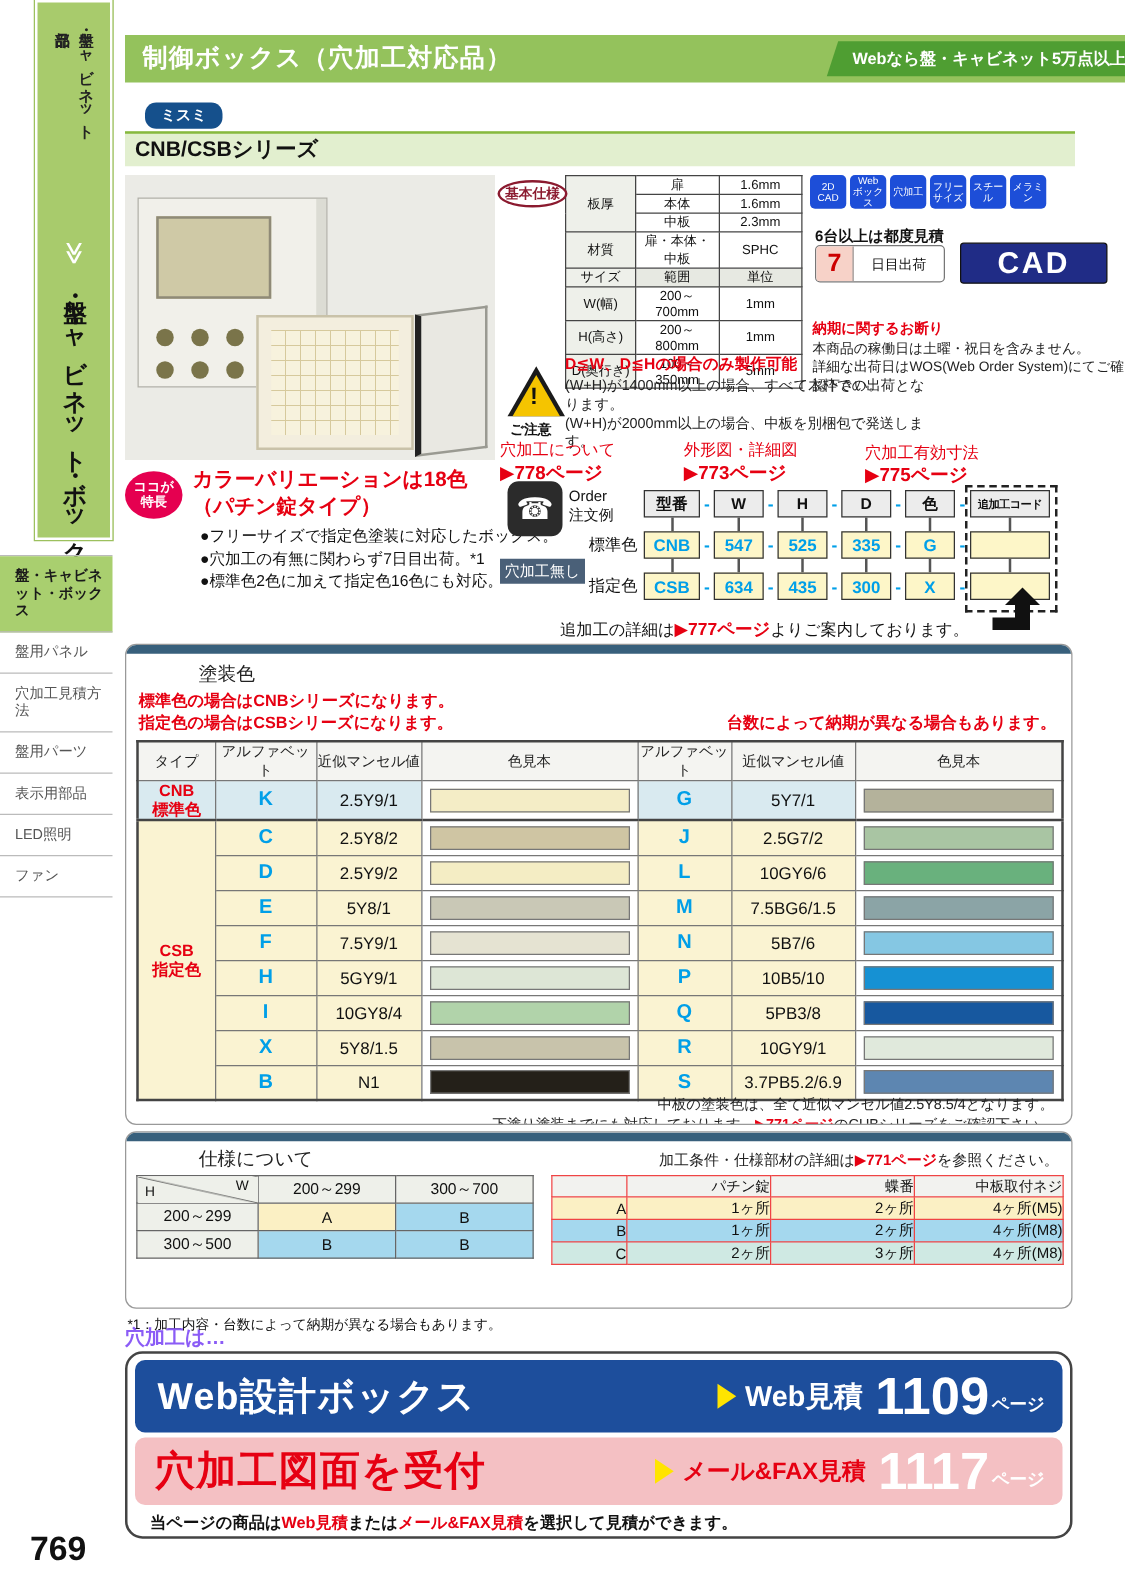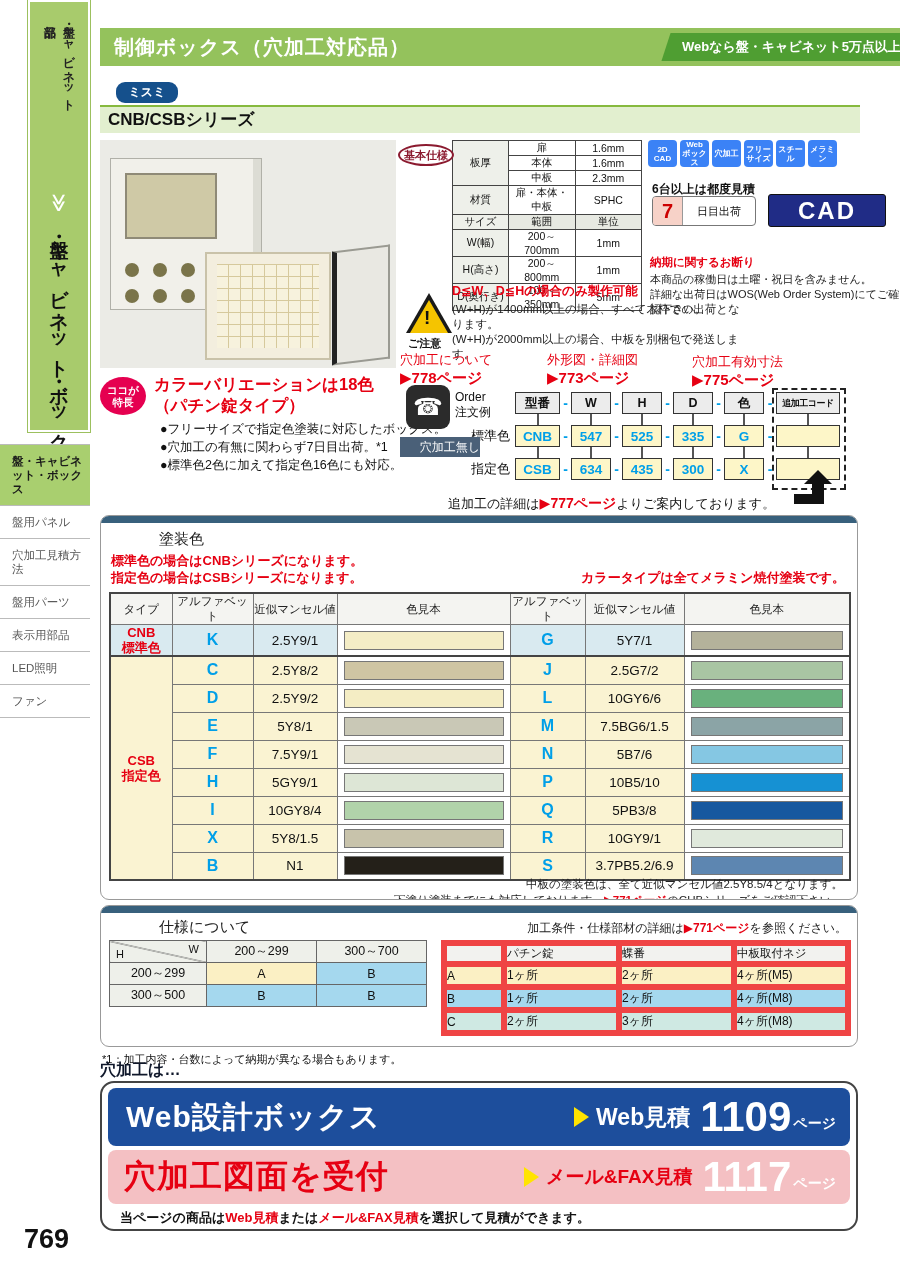--- a/index.html
+++ b/index.html
@@ -55,22 +55,22 @@
   .basic-badge { position:absolute; left:298px; top:144px; width:56px; height:22px; border:2px solid #8b1a2f;
     border-radius:50%; color:#8b1a2f; font-size:11px; font-weight:bold; text-align:center; line-height:18px; background:#fff; z-index:2; }
   table.spec-table { position:absolute; left:352px; top:140px; width:190px; height:141px;
     border-collapse:collapse; table-layout:fixed; }
   table.spec-table td { border:1px solid #444; font-size:10.5px; text-align:center; color:#111; padding:0 2px; }
   table.spec-table td.lbl { background:#eef0ea; width:56px; }
   table.spec-table td.hd { background:#e7e9e2; }
 
   
   .opt-badges { position:absolute; left:548px; top:140px; display:flex; gap:3px; }
-  .opt-badge { width:29px; height:27px; background:#3b82f6; border-radius:4px; color:#fff;
-    font-size:8px; font-weight:bold; text-align:center; white-space:pre-line; line-height:9px;
+  .opt-badge { width:29px; height:27px; background:#1d4ed8; border-radius:4px; color:#fff;
+    font-size:8px; font-weight:normal; text-align:center; white-space:pre-line; line-height:9px;
     display:flex; align-items:center; justify-content:center; }
   .quote-note { position:absolute; left:552px; top:181px; font-size:12px; font-weight:bold; color:#111; }
   .ship-box { position:absolute; left:552px; top:196px; width:104px; height:30px; background:#fff;
     border:1.5px solid #777; border-radius:4px; display:flex; overflow:hidden; }
   .ship-days { width:30px; background:#f7d2c8; color:#c00; font-size:20px; font-weight:bold;
     display:flex; align-items:center; justify-content:center; border-right:1px solid #999; }
   .ship-label { flex:1; font-size:11px; display:flex; align-items:center; justify-content:center; color:#111; }
   .cad-badge { position:absolute; left:668px; top:194px; width:118px; height:33px; background:#202c86;
     border:1px solid #111; border-radius:3px; color:#fff; font-size:24px; font-weight:bold;
     text-align:center; line-height:31px; letter-spacing:2px; }
@@ -108,22 +108,22 @@
     grid-template-columns:55px 45px 11px 40px 11px 40px 11px 40px 11px 40px 12px 64px;
     grid-template-rows:22px 11px 22px 11px 22px; }
   .og-cell { display:flex; align-items:center; justify-content:center; }
   .og-hdr { background:#ececec; border:1.5px solid #333; font-size:12.5px; font-weight:bold; color:#111; }
   .og-val { background:#fdf6c8; border:1.5px solid #333; font-size:13.5px; font-weight:bold; color:#009fe8; }
   .og-dash { color:#009fe8; font-size:14px; font-weight:bold; }
   .og-rowlbl { justify-content:flex-end; padding-right:5px; font-size:13px; color:#111; }
   .og-line { width:2px; height:100%; background:#555; margin:0 auto; }
   .og-dashedbox { position:absolute; left:672px; top:388px; width:74px; height:102px; border:2px dashed #222; }
   .og-extra-hdr { font-size:9px; letter-spacing:-0.5px; }
-  .nohole-badge { position:absolute; left:300px; top:437px; width:80px; height:20px; background:#4a6078;
-    color:#fff; font-size:12px; text-align:right; line-height:20px; }
+  .nohole-badge { position:absolute; left:300px; top:447px; width:68px; height:20px; background:#4a6078;
+    color:#fff; font-size:12px; text-align:center; line-height:20px; }
   .order-note { position:absolute; left:348px; top:495px; font-size:13px; color:#111; }
   .order-note .rlink { color:#e60012; font-weight:bold; font-size:14px; }
   .barrow-v { position:absolute; left:712px; top:482px; width:12px; height:22px; background:#111; }
   .barrow-h { position:absolute; left:694px; top:494px; width:30px; height:10px; background:#111; }
   .barrow-t { position:absolute; left:704px; top:470px; width:0; height:0;
     border-left:14px solid transparent; border-right:14px solid transparent; border-bottom:14px solid #111; }
 
   
   .panel { position:absolute; left:0; width:758px; background:#fff; border:1.5px solid #999;
     border-radius:9px; overflow:hidden; }
@@ -156,29 +156,29 @@
   .spec-note { position:absolute; right:10px; top:14px; font-size:12px; color:#222; }
   .spec-note .rlink { color:#e60012; font-weight:bold; }
   table.size-table { position:absolute; left:8px; top:34px; width:318px; border-collapse:collapse; table-layout:fixed; border:1.5px solid #444; }
   table.size-table td { border:1px solid #666; text-align:center; font-size:12.5px; color:#111; height:22px; }
   td.diag { position:relative; height:32px; background:#eef0ea;
     background-image:linear-gradient(to top right, transparent calc(50% - 0.7px), #555, transparent calc(50% + 0.7px)); }
   td.diag .dw { position:absolute; right:7px; top:2px; font-size:11px; }
   td.diag .dh { position:absolute; left:6px; bottom:2px; font-size:11px; }
   .st-hd { background:#eef0ea; }
   table.parts-table { position:absolute; left:340px; top:34px; width:410px; border-collapse:collapse; table-layout:fixed; border:1.5px solid #444; }
-  table.parts-table td { border:6px solid #ef4444; text-align:left; font-size:12px; color:#111; height:18px; }
+  table.parts-table td { border:1px solid #ef4444; text-align:right; font-size:12px; color:#111; height:18px; }
   table.parts-table td.pt-hd { background:#f2f2ef; font-size:11.5px; height:17px; }
   [data-bg="yellow"] { background:#fbf0c4; }
   [data-bg="blue"] { background:#a5d8ee; }
   [data-bg="teal"] { background:#cfe9e3; }
   .spec-fn { position:absolute; left:2px; top:1052px; font-size:11px; color:#111; }
 
   
-  .bottom-title { position:absolute; left:0; top:1060px; font-size:16px; font-weight:bold; color:#0f172a; }
+  .bottom-title { position:absolute; left:0; top:1060px; font-size:16px; font-weight:bold; color:#8b5cf6; }
   .bottom-box { position:absolute; left:0; top:1081px; width:758px; height:150px; border:2px solid #444;
     border-radius:14px; padding:5px 6px; background:#fff; }
   .banner { border-radius:8px; display:flex; align-items:center; }
   .banner1 { height:58px; background:#1d4e9c; }
   .banner2 { height:54px; background:#f4c0c3; margin-top:4px; }
   .b-left1 { color:#fff; font-size:30px; font-weight:bold; padding-left:18px; letter-spacing:1px; }
   .b-left2 { color:#e60012; font-size:32px; font-weight:bold; padding-left:16px; letter-spacing:1px; }
   .b-spacer { flex:1; }
   .ytri { width:0; height:0; border-top:10px solid transparent; border-bottom:10px solid transparent;
     border-left:15px solid #ffe400; margin-right:7px; }
@@ -451,21 +451,21 @@
     </div>
     <div class="barrow-h"></div>
     <div class="barrow-v"></div>
     <div class="barrow-t"></div>
 
     <div class="panel" id="paint-panel">
       <div class="panel-top"></div>
       <div class="panel-title" style="top:14px">塗装色</div>
       <div class="paint-note" style="top:36px">標準色の場合はCNBシリーズになります。</div>
       <div class="paint-note" style="top:53px">指定色の場合はCSBシリーズになります。</div>
-      <div class="paint-note-right">カラータイプは全てメラミン焼付塗装です。</div>
+      <div class="paint-note-right">台数によって納期が異なる場合もあります。</div>
 
       <table class="color-table">
         <tbody>
             <tr>
           <th style="width:62px">タイプ</th>
           <th style="width:81px">アルファベット</th>
           <th style="width:84px">近似マンセル値</th>
           <th style="width:173px">色見本</th>
           <th style="width:75px">アルファベット</th>
           <th style="width:99px">近似マンセル値</th>

